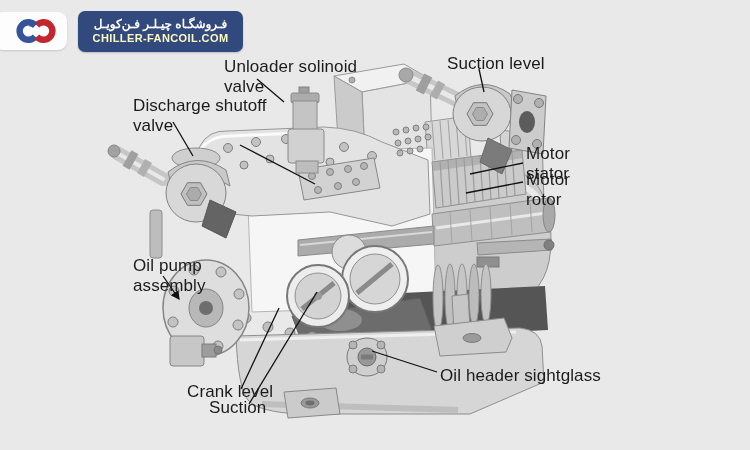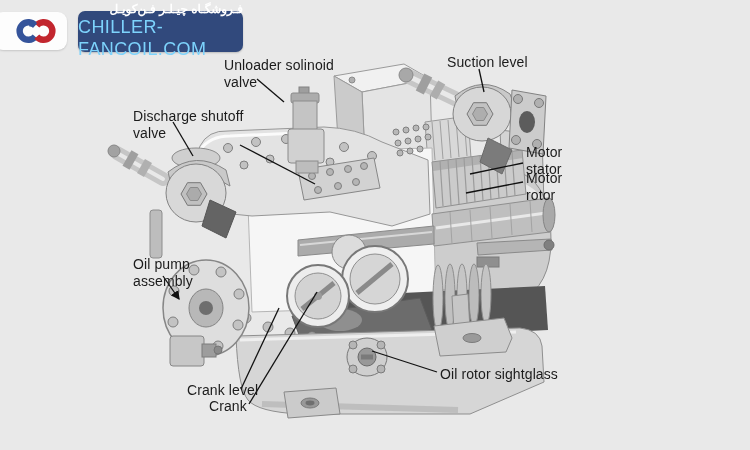--- a/index.html
+++ b/index.html
@@ -4,43 +4,43 @@
 <style>
   html,body{margin:0;padding:0;}
   body{
     width:750px;height:450px;overflow:hidden;
     background:#e9e9e9;
     font-family:"Liberation Sans", sans-serif;
   }
   .stage{position:relative;width:750px;height:450px;background:#e9e9e9;}
   .machine-svg{position:absolute;left:0;top:0;}
   .part-label{
-    position:absolute;font-size:14px;line-height:1.2;color:#1b1b1b;
+    position:absolute;font-size:17px;line-height:1.2;color:#1b1b1b;
     white-space:pre-line;letter-spacing:.1px;
   }
   
   .logo-wrap{position:absolute;left:0;top:0;display:flex;align-items:flex-start;}
   .logo-mark-box{
     position:absolute;left:-6px;top:12px;width:73px;height:38px;
     background:#fdfdfd;border-radius:9px;
     box-shadow:0 1px 2px rgba(0,0,0,.15);
     display:flex;align-items:center;justify-content:flex-end;
   }
   .logo-mark-box svg{margin-right:5px;}
   .logo-badge{
     position:absolute;left:78px;top:11px;width:165px;height:41px;
     background:#31497c;border-radius:7px;
-    display:flex;flex-direction:column;align-items:flex-end;justify-content:center;
+    display:flex;flex-direction:column;align-items:center;justify-content:center;
     box-shadow:0 1px 2px rgba(0,0,0,.2);
   }
   .brand-fa{
     color:#ffffff;font-size:12px;font-weight:bold;line-height:1.25;direction:rtl;
   }
   .brand-en{
-    color:#7dd3fc;font-size:18px;font-weight:normal;letter-spacing:.4px;line-height:1.2;
+    color:#fef9c3;font-size:11px;font-weight:bold;letter-spacing:.4px;line-height:1.2;
   }
 </style>
 </head>
 <body>
 
 <div class="stage">
 
   <svg class="machine-svg" width="750" height="450" viewBox="0 0 750 450">
     <defs>
       <marker id="arrow" markerWidth="8" markerHeight="8" refX="6" refY="3.5" orient="auto">
@@ -276,31 +276,31 @@
       <line x1="163" y1="276" x2="179" y2="299" marker-end="url(#arrow)"></line>
       <line x1="241" y1="389" x2="279" y2="308"></line>
       <line x1="249" y1="404" x2="317" y2="292"></line>
       <line x1="437" y1="372" x2="372" y2="351"></line>
     </g>
   </svg>
 
   <div class="part-label" style="left:224px;top:57px">Unloader solinoid
 valve</div>
   <div class="part-label" style="left:447px;top:54px">Suction level</div>
-  <div class="part-label" style="left:133px;top:108px">Discharge shutoff
+  <div class="part-label" style="left:133px;top:96px">Discharge shutoff
 valve</div>
   <div class="part-label" style="left:526px;top:144px">Motor
 stator</div>
   <div class="part-label" style="left:526px;top:170px">Motor
 rotor</div>
   <div class="part-label" style="left:133px;top:256px">Oil pump
 assembly</div>
   <div class="part-label" style="left:187px;top:382px">Crank level</div>
-  <div class="part-label" style="left:209px;top:398px">Crank</div>
-  <div class="part-label" style="left:440px;top:366px">Oil rotor sightglass</div>
+  <div class="part-label" style="left:209px;top:398px">Suction</div>
+  <div class="part-label" style="left:440px;top:366px">Oil header sightglass</div>
 
   <div class="logo-wrap">
     <div class="logo-mark-box">
       <svg width="52" height="32" viewBox="0 0 64 40">
         <path d="M31,13 A11,11 0 1 0 31,27" fill="none" stroke="#35549b" stroke-width="8"></path>
         <path d="M33,13 A11,11 0 1 1 33,27" fill="none" stroke="#c2262e" stroke-width="8"></path>
         <path d="M31,13 A11,11 0 0 0 23.5,10.5" fill="none" stroke="#35549b" stroke-width="8"></path>
       </svg>
     </div>
     <div class="logo-badge">

